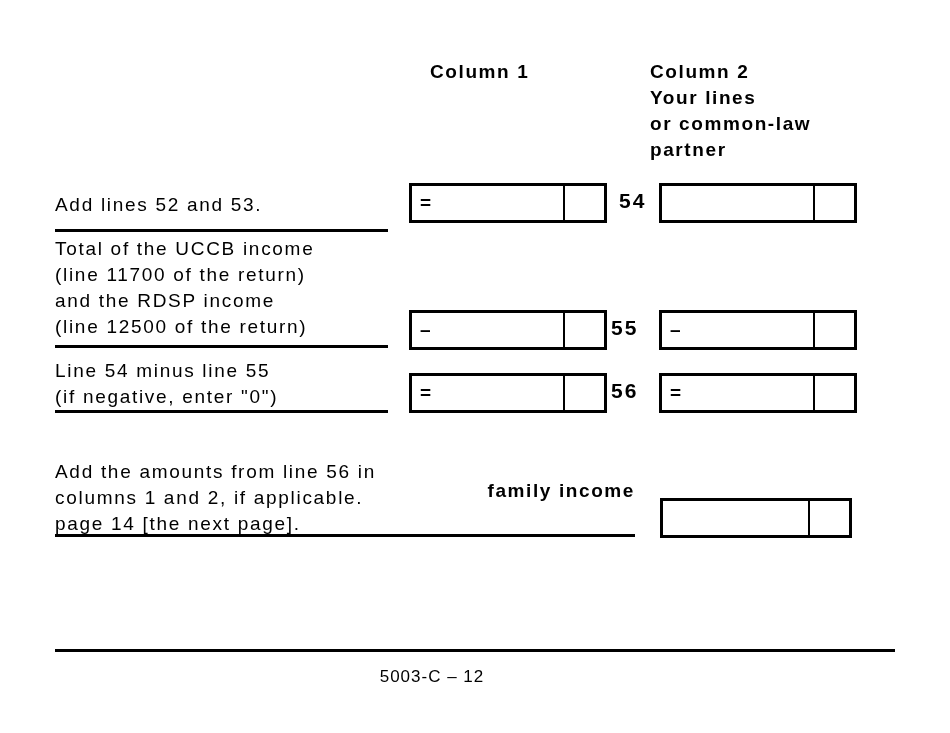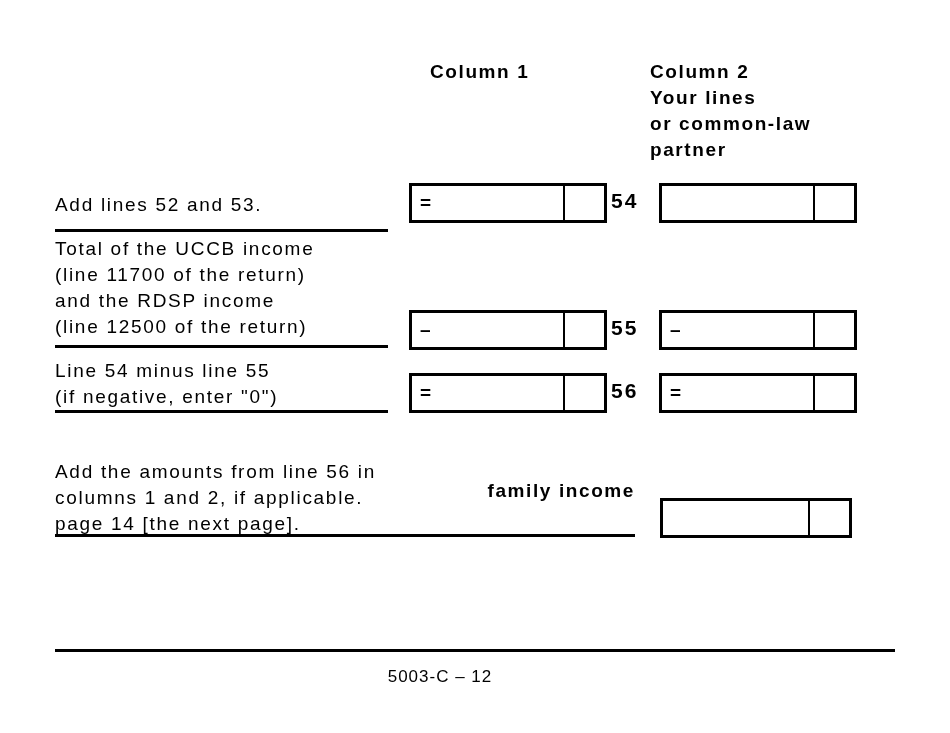--- a/index.html
+++ b/index.html
@@ -69,21 +69,21 @@
     left: 435px;
     width: 200px;
     text-align: right;
     font-weight: 700;
     font-size: 19px;
     line-height: 26px;
     letter-spacing: 1.6px;
   }
   .footer-text {
     position: absolute;
-    left: 16px;
+    left: 8px;
     top: 667px;
     width: 848px;
     text-align: center;
     font-size: 17px;
     letter-spacing: 1px;
   }
 </style>
 </head>
 <body>
 
@@ -103,21 +103,21 @@
     <div>Add lines 52 and 53.</div>
   </div>
   <div class="rule" style="left:55px; top:229px; width:333px;"></div>
   <div class="amount-box" style="left:409px; top:183px;">
     <div class="main-cell">
       <span class="op">=</span>
       <span></span>
     </div>
     <div class="cents-cell"></div>
   </div>
-  <div class="line-num" style="top:189px;">54</div>
+  <div class="line-num" style="top:189px;margin-left:8px;">54</div>
   <div class="amount-box" style="left:659px; top:183px;">
     <div class="main-cell">
       <span class="op"></span>
       <span></span>
     </div>
     <div class="cents-cell"></div>
   </div>
 
   <div class="label" style="top:236px;">
     <div>Total of the UCCB income</div>

